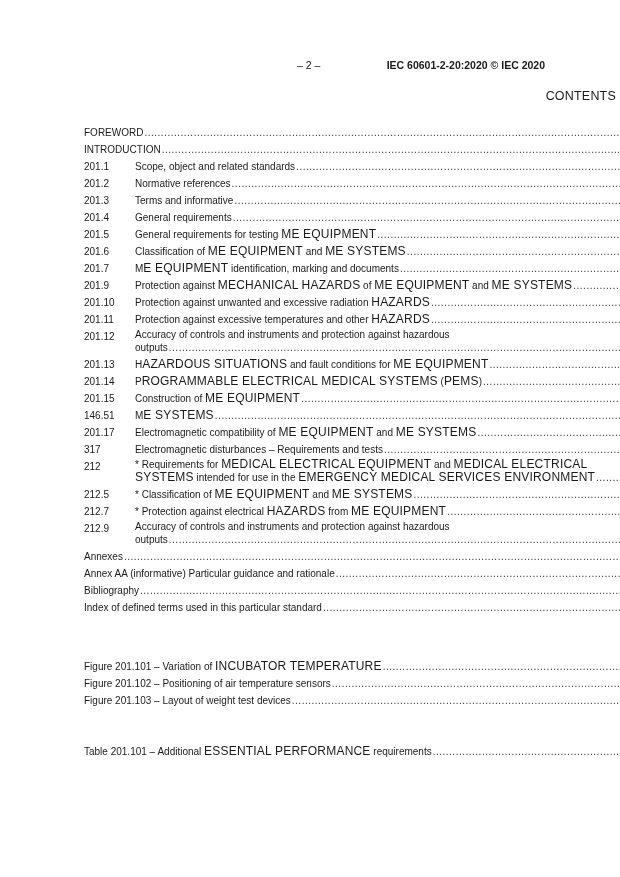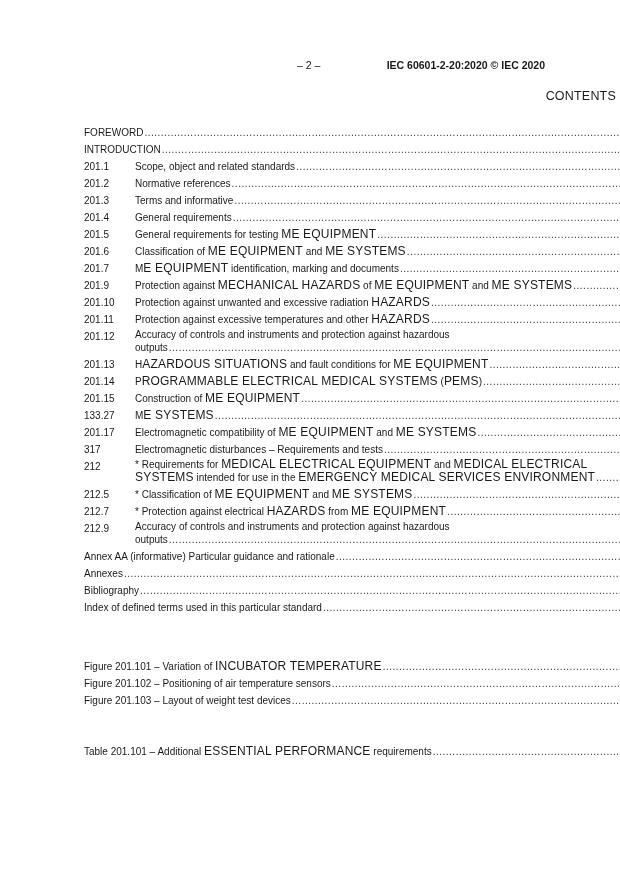--- a/index.html
+++ b/index.html
@@ -168,21 +168,21 @@
     <div class="row">
       <span class="num">201.15</span>
       <div class="body">
         <div class="last">
           <span><span>Construction of </span><span class="sc">ME EQUIPMENT</span></span>
           <span class="dots"></span>
         </div>
       </div>
     </div>
     <div class="row">
-      <span class="num">133.27</span>
+      <span class="num">146.51</span>
       <div class="body">
         <div class="last">
           <span><span>M</span><span class="sc">E SYSTEMS</span></span>
           <span class="dots"></span>
         </div>
       </div>
     </div>
     <div class="row">
       <span class="num">201.17</span>
       <div class="body">
@@ -235,29 +235,29 @@
         <div class="line1"><span>Accuracy of controls and instruments and protection against hazardous</span></div>
         <div class="last">
           <span><span>outputs</span></span>
           <span class="dots"></span>
         </div>
       </div>
     </div>
     <div class="row">
       <div class="body">
         <div class="last">
+          <span><span>Annexes</span></span>
+          <span class="dots"></span>
+        </div>
+      </div>
+    </div>
+    <div class="row">
+      <div class="body">
+        <div class="last">
           <span><span>Annex AA (informative)  Particular guidance and rationale</span></span>
-          <span class="dots"></span>
-        </div>
-      </div>
-    </div>
-    <div class="row">
-      <div class="body">
-        <div class="last">
-          <span><span>Annexes</span></span>
           <span class="dots"></span>
         </div>
       </div>
     </div>
     <div class="row">
       <div class="body">
         <div class="last">
           <span><span>Bibliography</span></span>
           <span class="dots"></span>
         </div>

